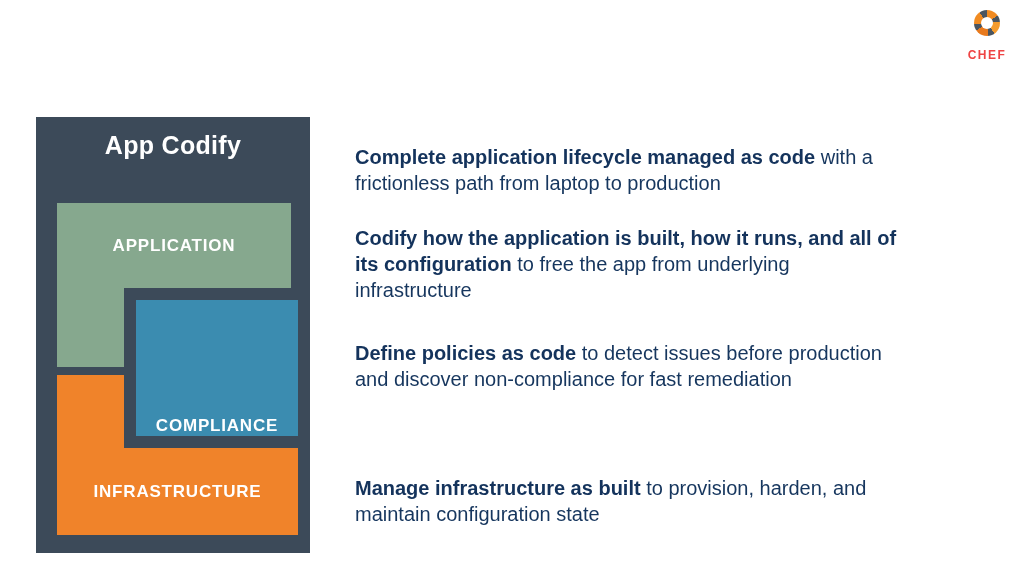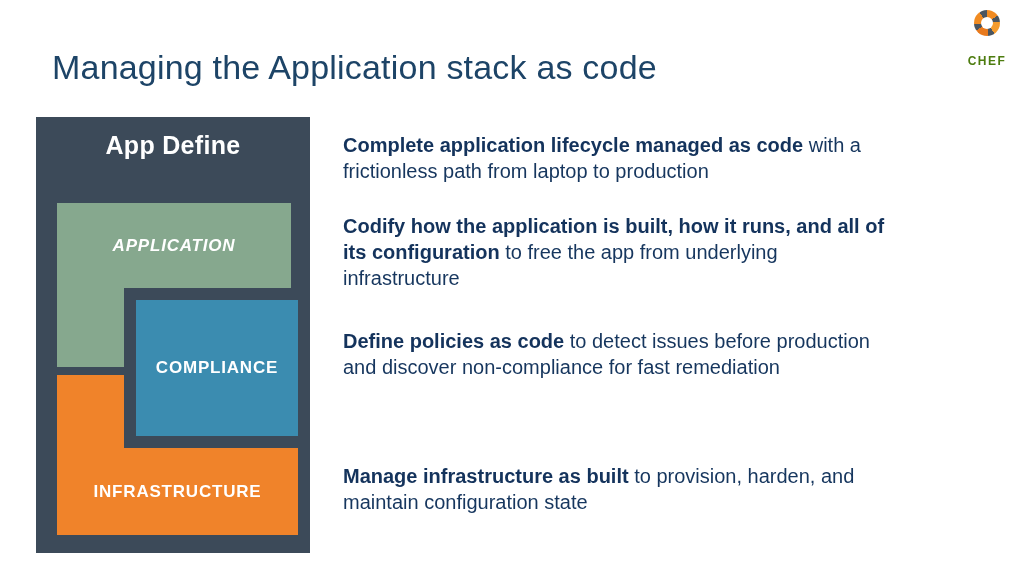--- a/index.html
+++ b/index.html
@@ -19,72 +19,71 @@
     width:26px;height:26px;border-radius:50%;margin:0 auto;position:relative;
     background:conic-gradient(#f18b21 0deg 55deg,#4a5560 55deg 85deg,
       #f39b2e 85deg 145deg,#4a5560 145deg 175deg,#e87a1e 175deg 235deg,
       #4a5560 235deg 265deg,#f18b21 265deg 325deg,#4a5560 325deg 360deg);
   }
   .logo-mark::after{
     content:"";position:absolute;left:7px;top:7px;width:12px;height:12px;
     border-radius:50%;background:#ffffff;
   }
   .logo-text{
-    margin-top:18px;font-size:12px;font-weight:700;color:#4d7c0f;
+    margin-top:12px;font-size:12px;font-weight:700;color:#ef4444;
     letter-spacing:1.5px;
   }
   
   .stack{
     position:absolute;left:36px;top:117px;width:274px;height:436px;
     background:#3c4a59;
   }
   .stack-heading{
     position:absolute;left:0;top:14px;width:100%;text-align:center;
     font-size:25px;font-weight:700;color:#ffffff;letter-spacing:0.3px;
   }
   .layer{position:absolute;box-sizing:border-box;}
-  .layer-application{left:21px;top:86px;width:234px;height:164px;background:#86a88e;z-index:1;font-style:italic;}
+  .layer-application{left:21px;top:86px;width:234px;height:164px;background:#86a88e;z-index:1;}
   .layer-infrastructure{left:21px;top:258px;width:241px;height:160px;background:#f0832a;z-index:1;}
   .layer-compliance{
     left:88px;top:171px;width:174px;height:160px;background:#3b8cb0;z-index:2;
     border:12px solid #3c4a59;border-right:0;
-    display:flex;align-items:center;justify-content:center;
+    display:flex;align-items:flex-end;justify-content:center;
   }
   .layer-label{
     font-size:17px;font-weight:700;color:#ffffff;letter-spacing:0.8px;
     text-align:center;
   }
   .layer-application .layer-label{position:absolute;left:0;top:33px;width:100%;}
   .layer-infrastructure .layer-label{position:absolute;left:0;top:107px;width:100%;}
   
   .point{
-    position:absolute;left:343px;width:668px;margin:0;
+    position:absolute;left:343px;width:668px;margin:12px;
     font-size:20px;line-height:26px;color:#16365e;
     white-space:pre-wrap;
   }
   .point b{font-weight:700;color:#14335c;}
   .point-1{top:132px;}
   .point-2{top:213px;}
   .point-3{top:328px;}
   .point-4{top:463px;}
 </style>
 </head>
 <body>
 
 <div class="slide">
 
-  <h1 class="title">Managing the Application stack as code</h1>
 
   <div class="logo">
     <div class="logo-mark"></div>
     <div class="logo-text">CHEF</div>
   </div>
 
   <div class="stack">
-    <div class="stack-heading">App Define</div>
+    <div class="stack-heading">App Codify</div>
 
     <div class="layer layer-application">
       <span class="layer-label">APPLICATION</span>
     </div>
 
     <div class="layer layer-infrastructure">
       <span class="layer-label">INFRASTRUCTURE</span>
     </div>
 
     <div class="layer layer-compliance">

